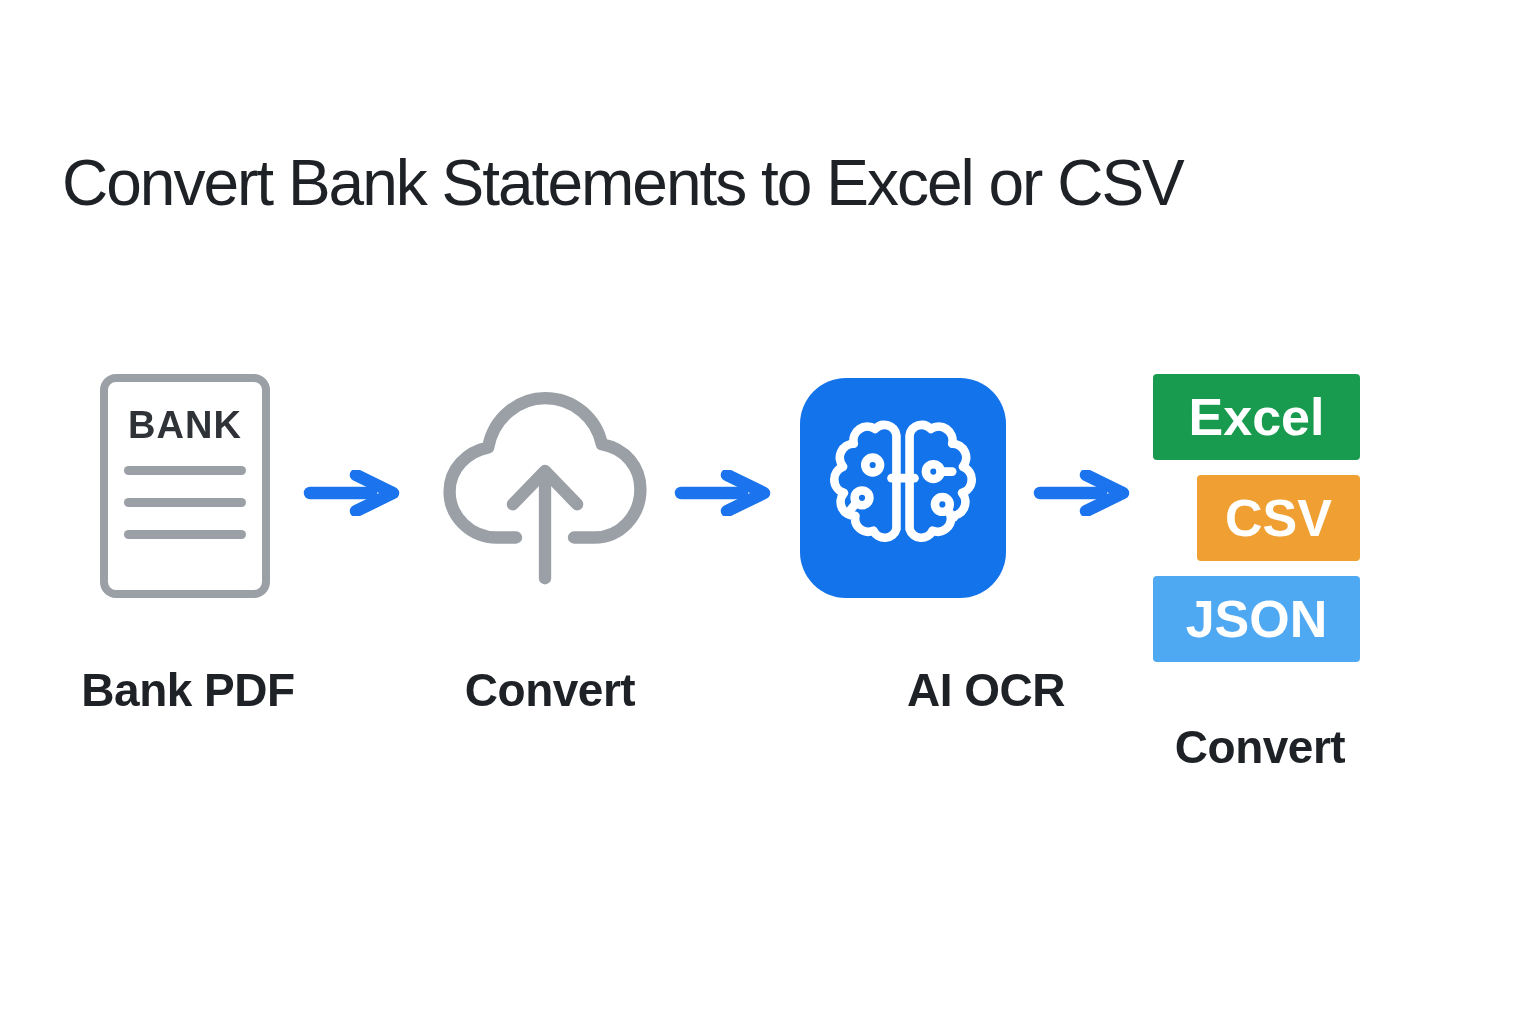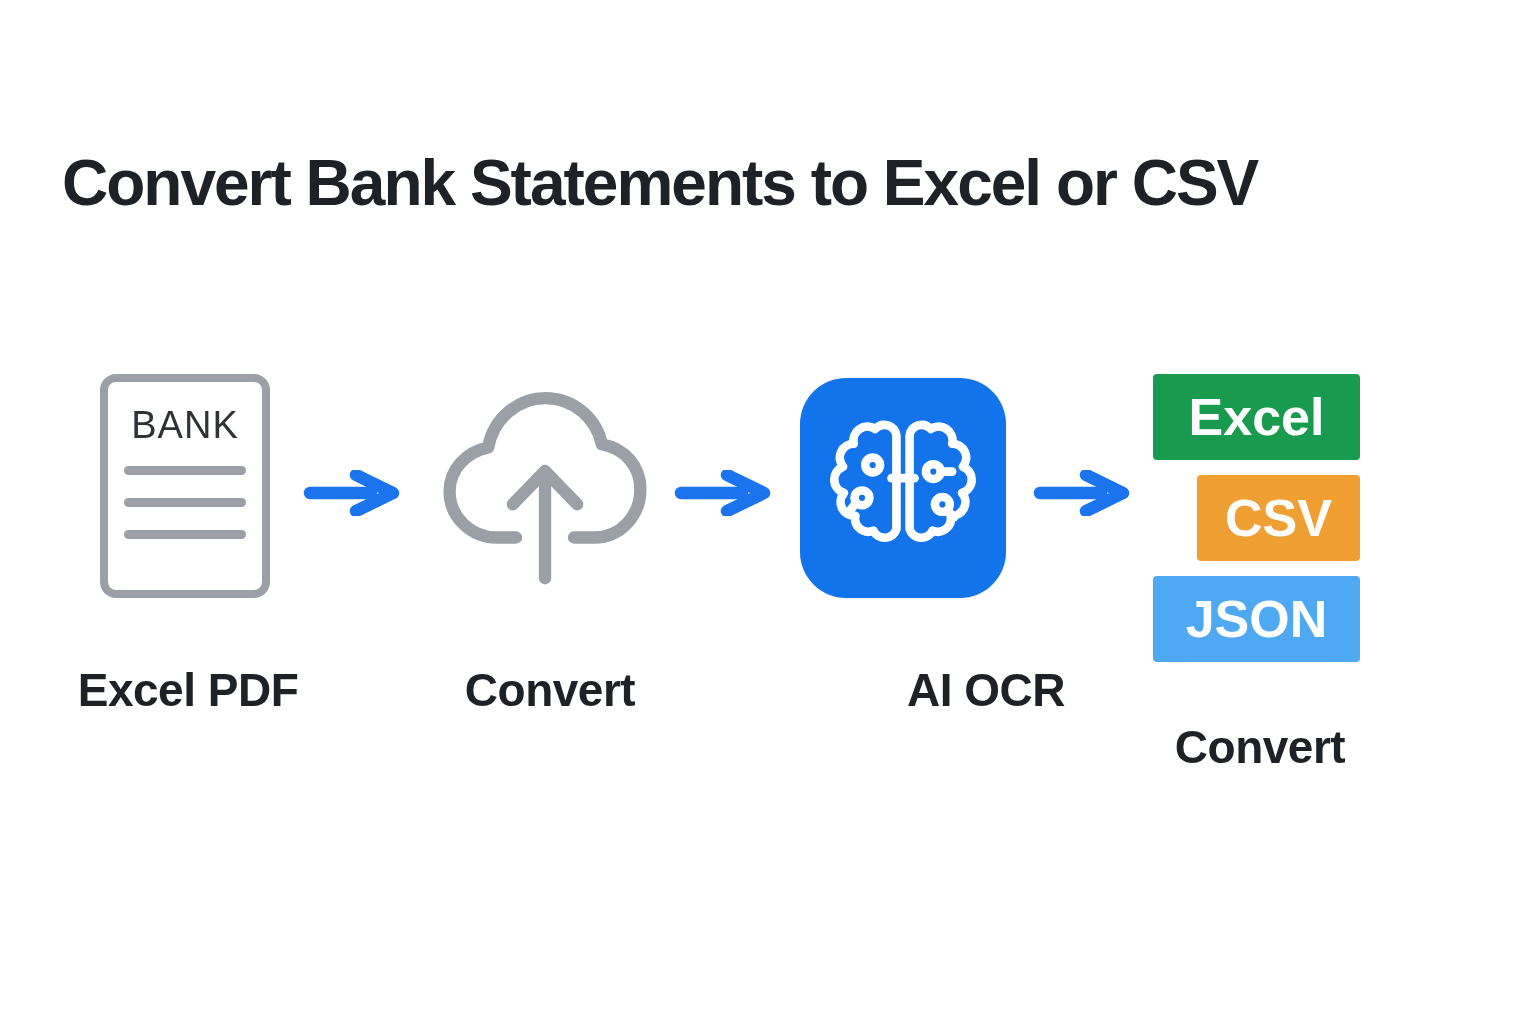--- a/index.html
+++ b/index.html
@@ -13,29 +13,29 @@
     --json-blue:#4fa8f2;
   }
   *{margin:0;padding:0;box-sizing:border-box;}
   html,body{background:#ffffff;}
   body{font-family:"Liberation Sans",sans-serif;}
   .canvas{
     position:relative;width:1536px;height:1024px;background:#ffffff;overflow:hidden;
   }
   .title{
     position:absolute;left:62px;top:146px;width:1400px;
-    font-size:64px;font-weight:700;letter-spacing:-2px;color:var(--ink);white-space:nowrap;
+    font-size:64px;font-weight:400;letter-spacing:-2px;color:var(--ink);white-space:nowrap;
   }
   
   .doc{
     position:absolute;left:100px;top:374px;width:170px;height:224px;
     border:8px solid var(--icon-gray);border-radius:16px;background:#fff;
   }
   .doc-title{
-    margin-top:22px;text-align:center;font-size:38px;font-weight:400;
+    margin-top:22px;text-align:center;font-size:38px;font-weight:700;
     letter-spacing:1px;color:var(--doc-text);
   }
   .doc-lines{margin-top:19px;display:flex;flex-direction:column;gap:23px;align-items:center;}
   .doc-line{width:122px;height:9px;border-radius:5px;background:var(--icon-gray);}
   
   .cloud-svg{position:absolute;left:426px;top:368px;}
   
   .brain{
     position:absolute;left:800px;top:378px;width:206px;height:220px;
     border-radius:46px;background:var(--brain-blue);
@@ -141,18 +141,18 @@
     <path d="M7 23 H68" fill="none" stroke="var(--arrow-blue)" stroke-width="12.5" stroke-linecap="round"></path>
     <path d="M53 5 L90 23 L53 41" fill="none" stroke="var(--arrow-blue)" stroke-width="12.5" stroke-linecap="round" stroke-linejoin="round"></path>
   </svg>
 
   <div class="badges">
     <div class="badge badge-excel">Excel</div>
     <div class="badge badge-csv">CSV</div>
     <div class="badge badge-json">JSON</div>
   </div>
 
-  <div class="step-label lbl-bank">Excel PDF</div>
+  <div class="step-label lbl-bank">Bank PDF</div>
   <div class="step-label lbl-upload">Convert</div>
   <div class="step-label lbl-ocr">AI OCR</div>
   <div class="step-label lbl-download">Convert</div>
 
 </div>
 
 </body></html>

